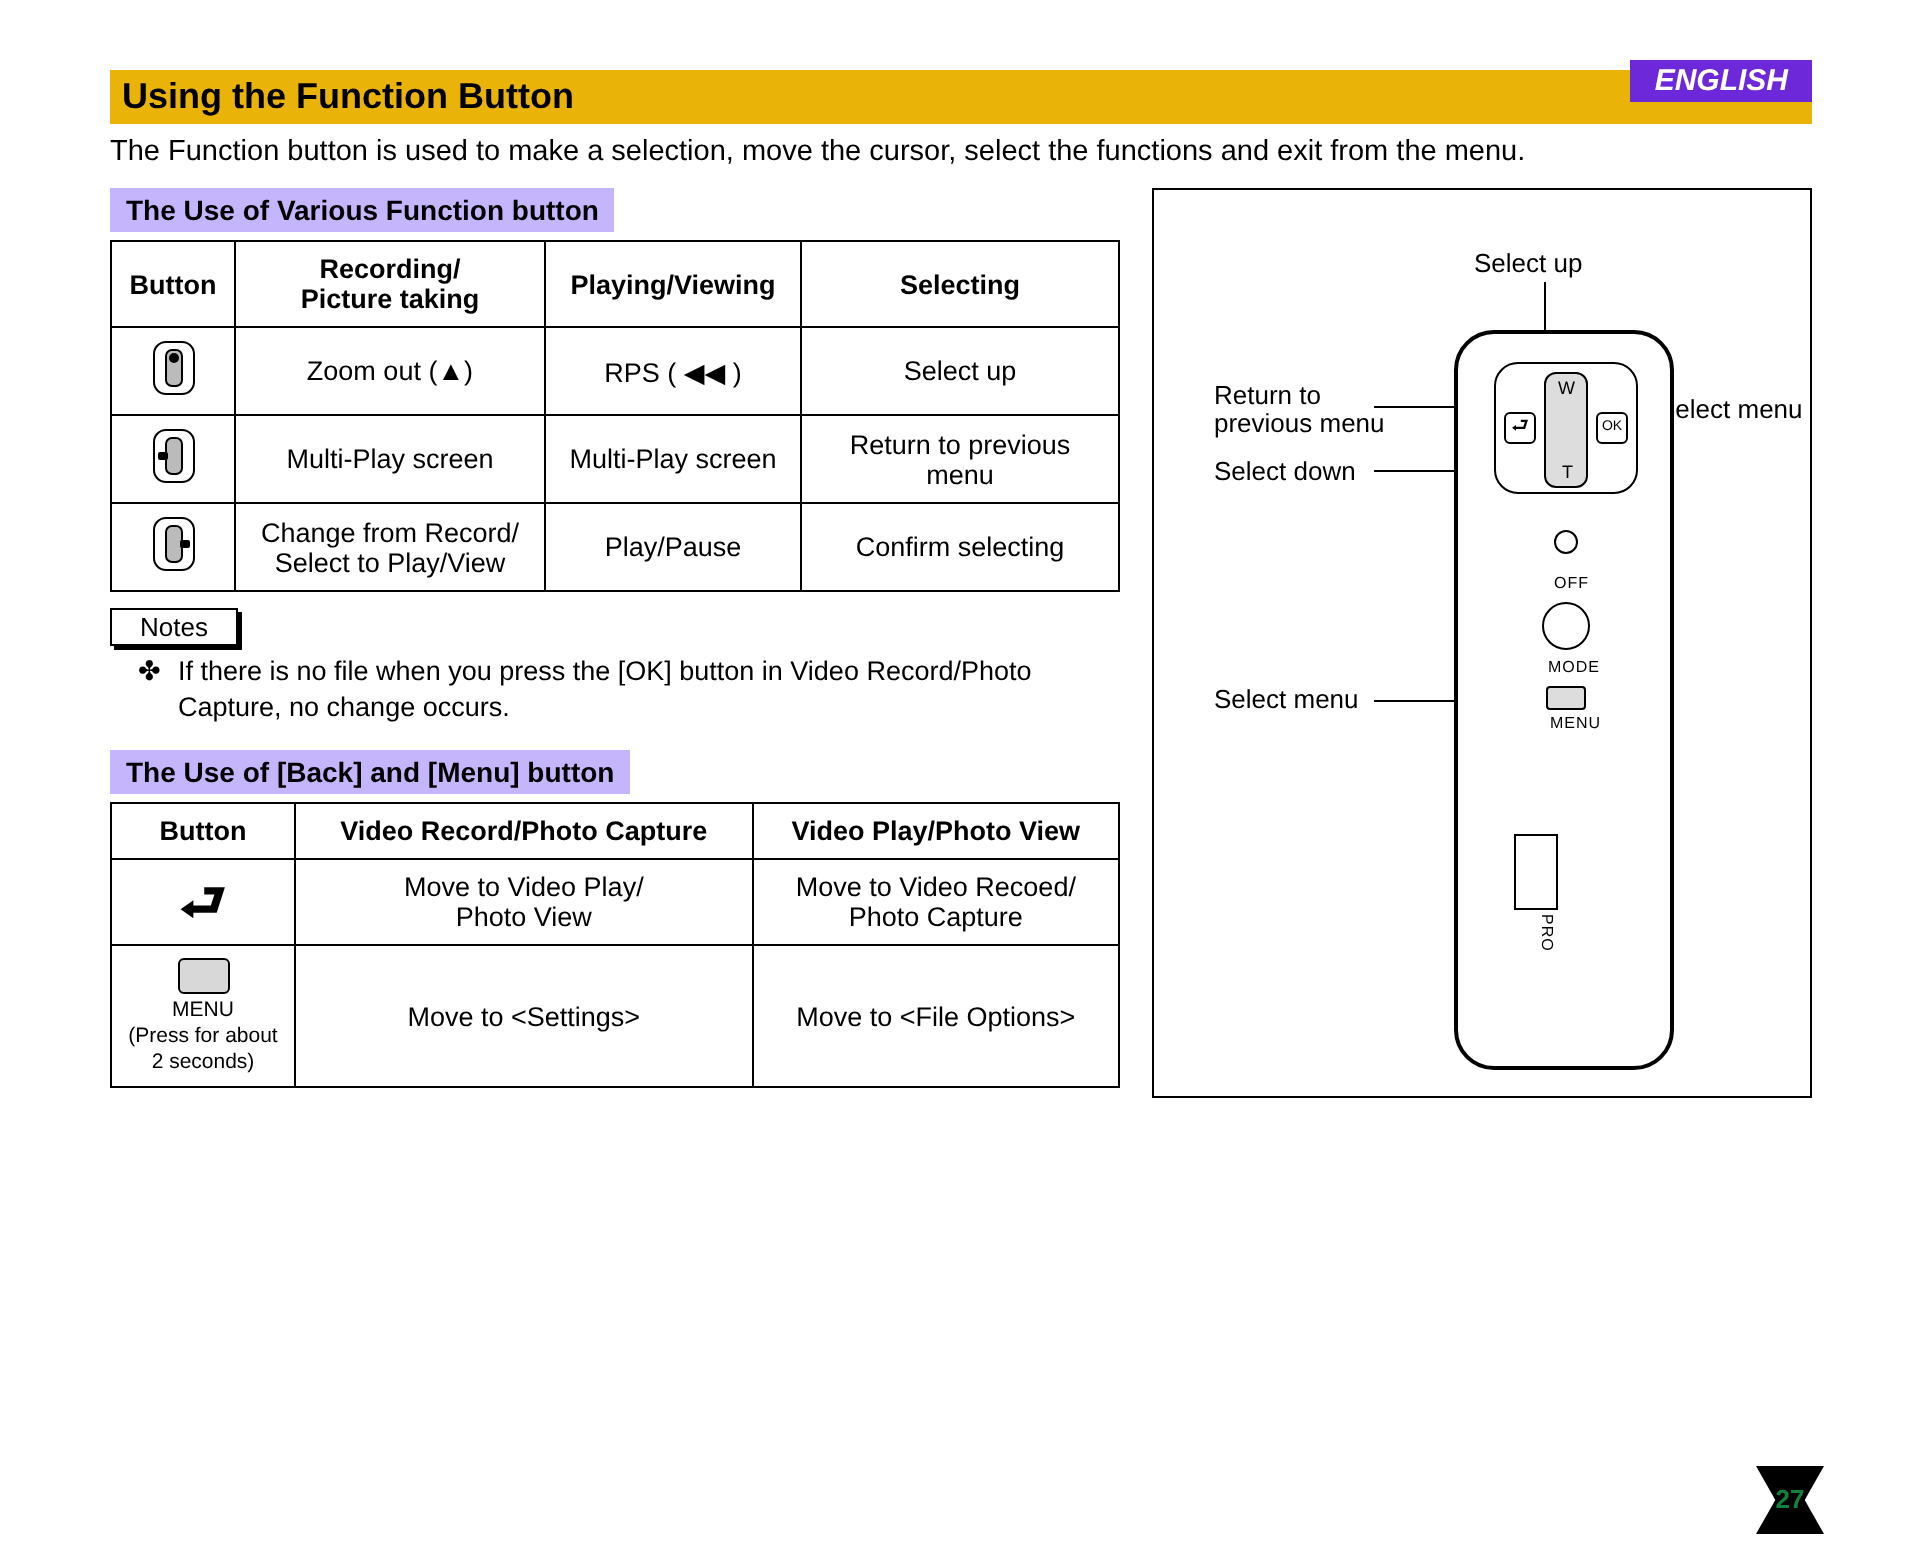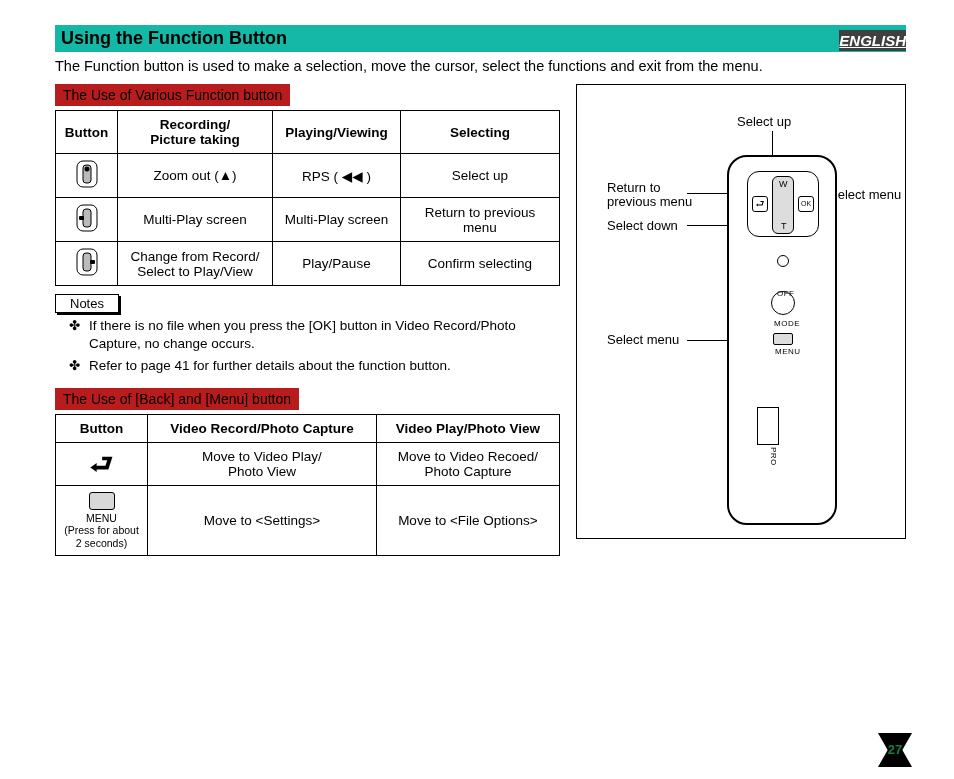--- a/index.html
+++ b/index.html
@@ -12,56 +12,56 @@
   .page {
     width: 954px;
     height: 779px;
     position: relative;
     padding: 25px 48px 10px 55px;
   }
   .lang-badge {
     position: absolute;
     right: 48px;
     top: 30px;
-    background: #404040;
+    background: #6d28d9;
     color: #fff;
     font-weight: bold;
     font-style: italic;
-    padding: 2px 0;
+    padding: 2px 12px;
     font-size: 15px;
-    text-decoration: underline;
   }
   .title {
     font-size: 27px;
     font-weight: bold;
     margin-top: 28px;
     border-bottom: 2px solid #000;
     padding-bottom: 2px;
   }
   .subtitle-bar {
-    background: #14b8a6;
+    margin-top: 10px;
+    background: #eab308;
     font-weight: bold;
     font-size: 18px;
     padding: 3px 6px;
   }
   .intro {
     font-size: 14.5px;
     margin-top: 6px;
   }
   .columns {
     display: flex;
     gap: 16px;
     margin-top: 10px;
     align-items: flex-start;
   }
   .left { flex: 1; }
   .section-label {
     display: inline-block;
-    background: #b91c1c;
-    font-weight: normal;
+    background: #c4b5fd;
+    font-weight: bold;
     font-size: 14px;
     padding: 3px 8px;
     margin-bottom: 4px;
   }
   table.tbl {
     border-collapse: collapse;
     width: 100%;
     font-size: 13.5px;
   }
   table.tbl th, table.tbl td {
@@ -238,21 +238,20 @@
 Select to Play/View</td>
           <td>Play/Pause</td>
           <td>Confirm selecting</td>
         </tr>
       </tbody>
         </table>
 
       <div class="notes-box">Notes</div>
       <ul class="notes-list">
         <li>If there is no file when you press the [OK] button in Video Record/Photo Capture, no change occurs.</li>
-        <li>Refer to page 41 for further details about the function button.</li>
       </ul>
 
       <div class="section-label">The Use of [Back] and [Menu] button</div>
       <table class="tbl">
         <tbody>
             <tr>
           <th style="width:92px;">Button</th>
           <th>Video Record/Photo Capture</th>
           <th>Video Play/Photo View</th>
         </tr>
@@ -291,21 +290,21 @@
       <div class="line" style="left:225px; top:110px; width:24px; height:1px;"></div>
       <div class="line" style="left:110px; top:255px; width:82px; height:1px;"></div>
 
       <div class="device-outline">
         <div class="device-inner-pad">
           <div class="pad-v"></div>
           <div class="pad-back">⮐</div>
           <div class="pad-ok">OK</div>
         </div>
         <div class="small-round" style="left:48px; top:98px; width:12px; height:12px;"></div>
-        <div class="lbl-mini" style="position:absolute; left:48px; top:132px;">OFF</div>
+        <div class="lbl-mini" style="position:absolute; left:48px; top:120px;">OFF</div>
         <div style="position:absolute; left:42px; top:134px; width:24px; height:24px; border:1.5px solid #000; border-radius:50%;"></div>
         <div class="lbl-mini" style="position:absolute; left:45px; top:162px;">MODE</div>
         <div style="position:absolute; left:44px; top:176px; width:20px; height:12px; border:1px solid #000; border-radius:2px; background:#ddd;"></div>
         <div class="lbl-mini" style="position:absolute; left:46px; top:190px;">MENU</div>
         <div class="lbl-mini" style="position:absolute; left:49px; top:290px; transform:rotate(90deg); transform-origin:left top;">PRO</div>
         <div style="position:absolute; left:28px; top:250px; width:22px; height:38px; border:1px solid #000;"></div>
       </div>
     </div>
   </div>
 

